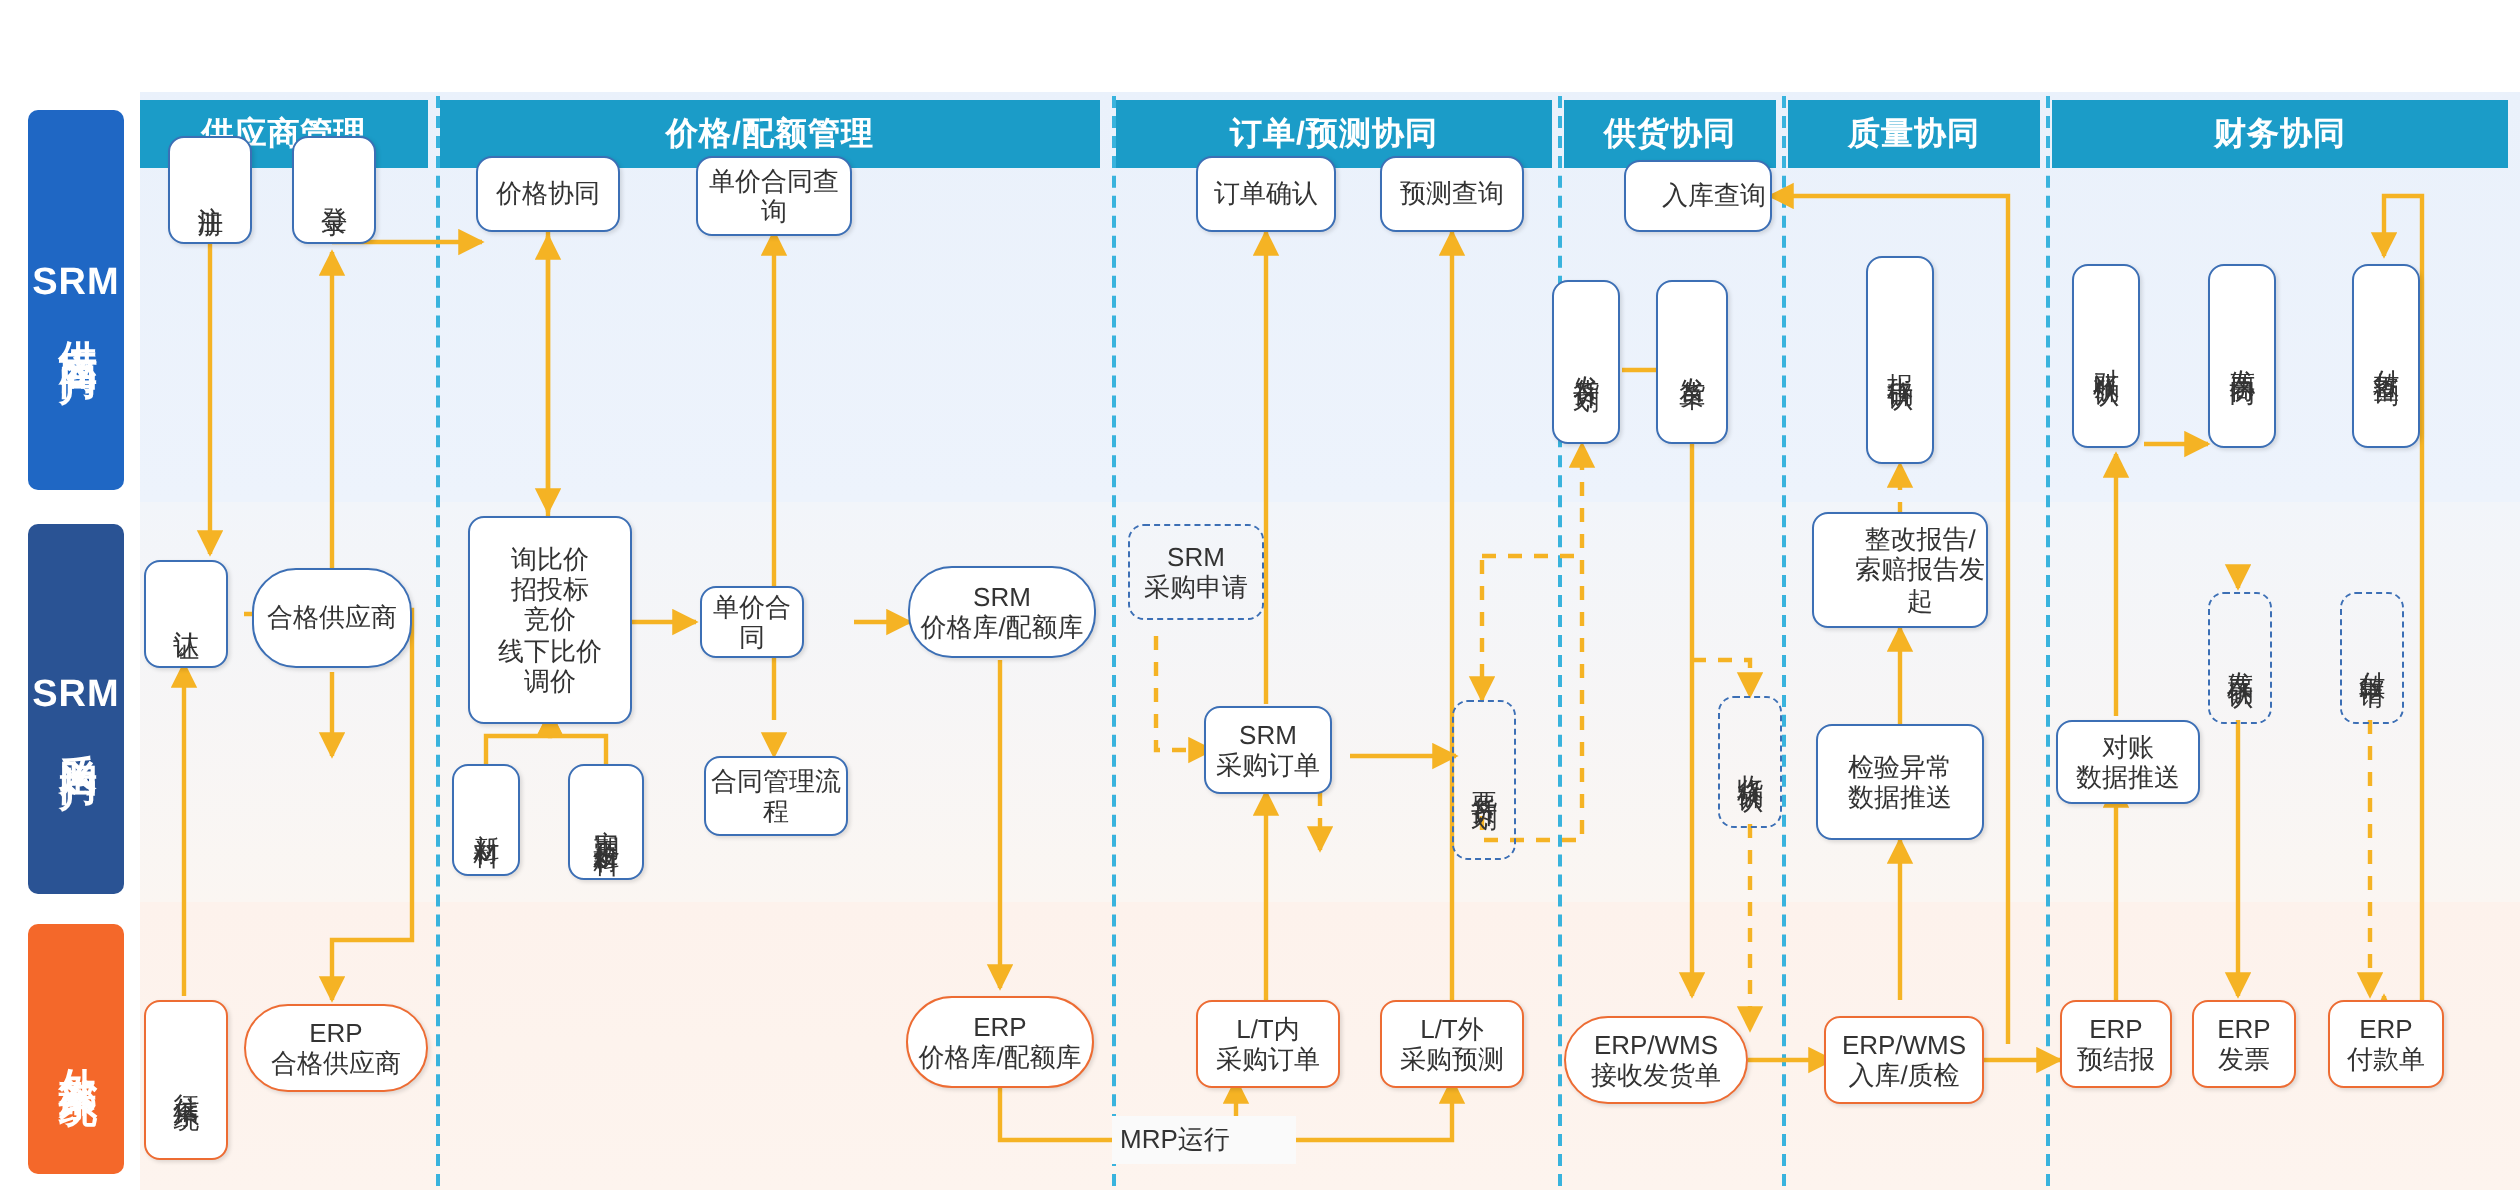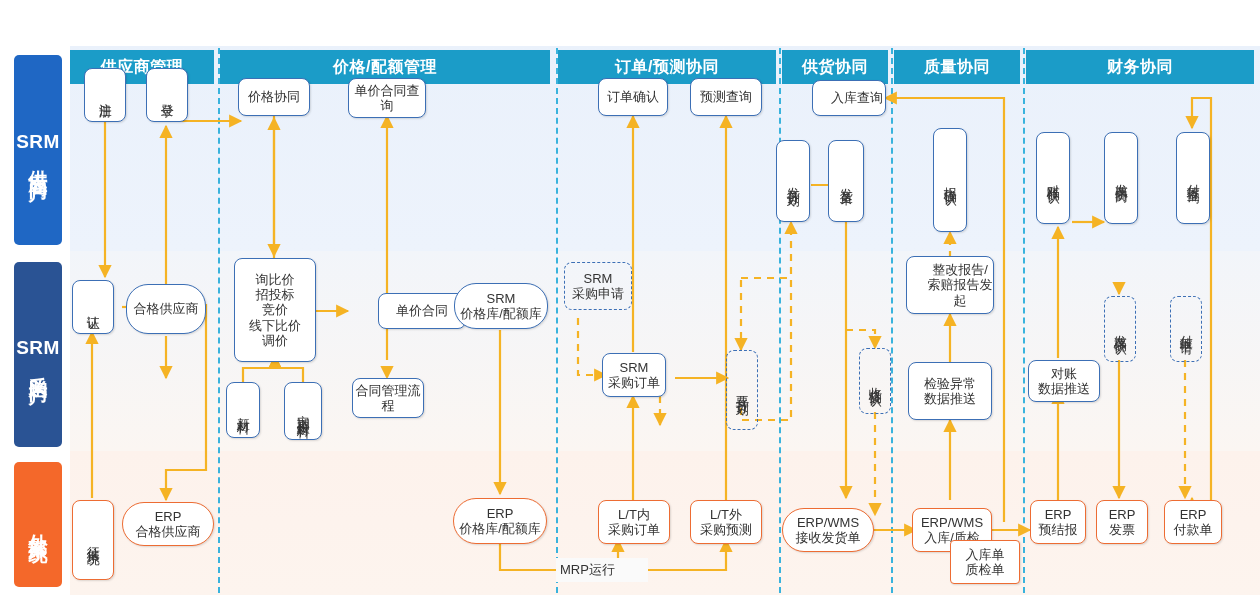--- a/index.html
+++ b/index.html
@@ -192,21 +192,21 @@
   <div class="node n-blue" style="left:234px;top:258px;width:82px;height:104px;">
     <div style="white-space:pre-line;">询比价
 招投标
 竞价
 线下比价
 调价</div>
   </div>
   <div class="node n-blue vert" style="left:226px;top:382px;width:34px;height:56px;">新材料</div>
   <div class="node n-blue vert" style="left:284px;top:382px;width:38px;height:58px;">定期定价材料</div>
 
-  <div class="node n-blue" style="left:350px;top:293px;width:88px;height:36px;margin-left:28px;">
+  <div class="node n-blue" style="left:350px;top:293px;width:52px;height:36px;">
     <span>单价合同</span>
   </div>
   <div class="node n-blue" style="left:352px;top:378px;width:72px;height:40px;">
     <span>合同管理流程</span>
   </div>
 
   <div class="node n-blue-r" style="left:454px;top:283px;width:94px;height:46px;">
     <div>
       <div>SRM</div>
       <div>价格库/配额库</div>
@@ -279,26 +279,20 @@
       <div>检验异常</div>
       <div>数据推送</div>
     </div>
   </div>
   <div class="node n-orange" style="left:912px;top:508px;width:80px;height:44px;">
     <div>
       <div>ERP/WMS</div>
       <div>入库/质检</div>
     </div>
   </div>
-  <div class="node n-orange" style="left:950px;top:540px;width:70px;height:44px;border-radius:4px;">
-    <div>
-      <div>入库单</div>
-      <div>质检单</div>
-    </div>
-  </div>
 
   <div class="node n-blue vert" style="left:1036px;top:132px;width:34px;height:92px;">对账确认</div>
   <div class="node n-blue vert" style="left:1104px;top:132px;width:34px;height:92px;">发票协同</div>
   <div class="node n-blue vert" style="left:1176px;top:132px;width:34px;height:92px;">付款查询</div>
 
   <div class="node n-blue-dash vert" style="left:1104px;top:296px;width:32px;height:66px;">发票确认</div>
   <div class="node n-blue-dash vert" style="left:1170px;top:296px;width:32px;height:66px;">付款申请</div>
   <div class="node n-blue" style="left:1028px;top:360px;width:72px;height:42px;">
     <div>
       <div>对账</div>

